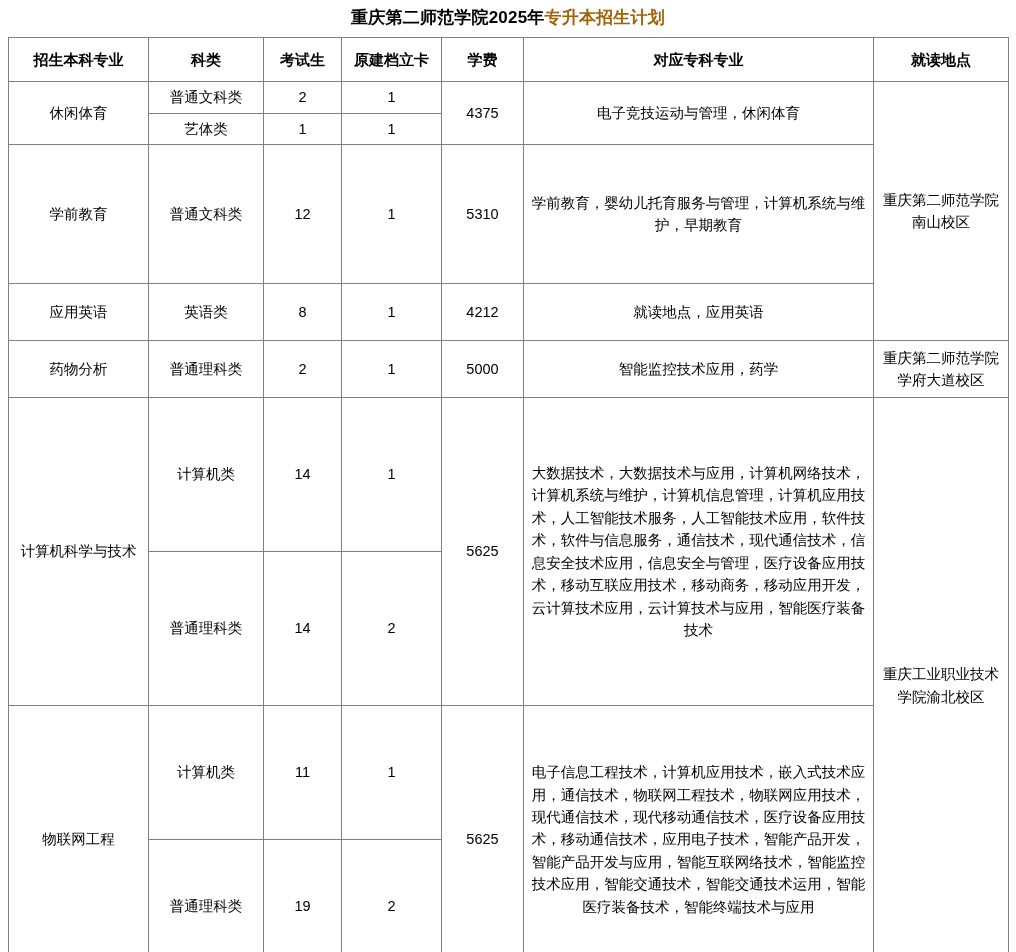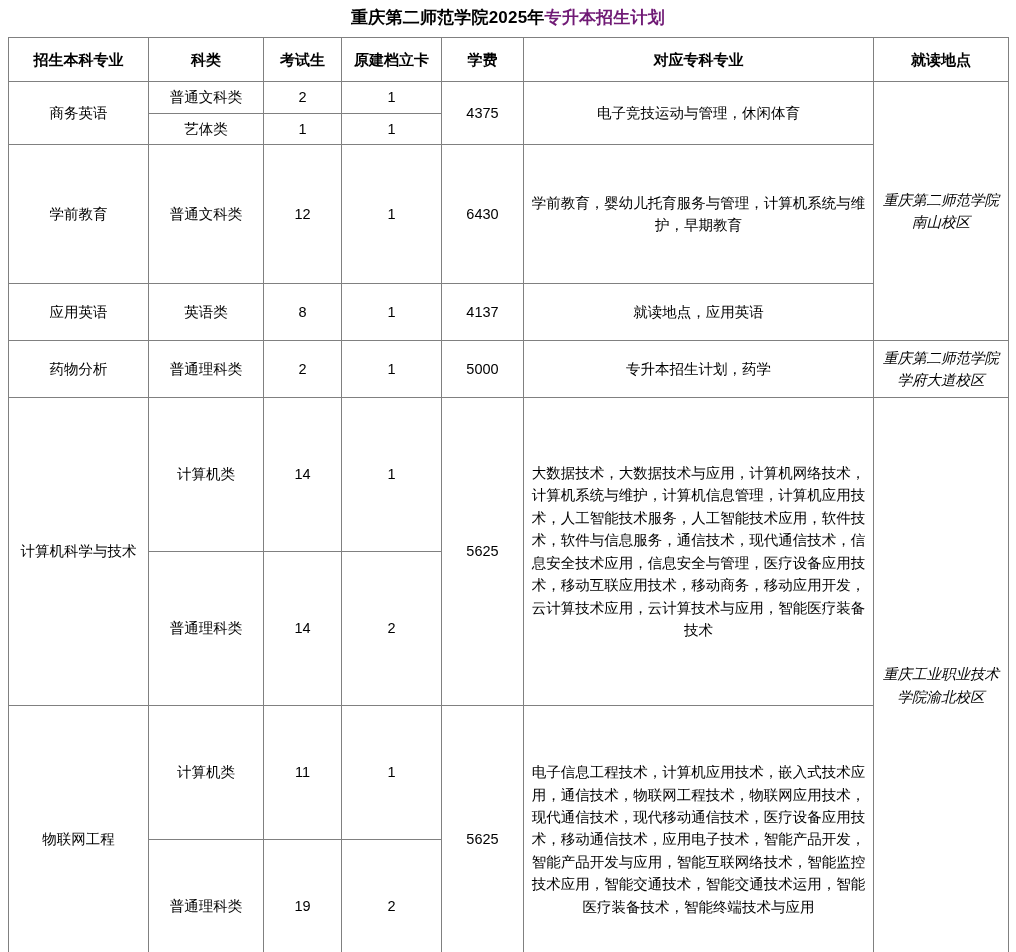--- a/index.html
+++ b/index.html
@@ -17,21 +17,21 @@
     box-sizing: border-box;
   }
   .doc-title {
     text-align: center;
     font-size: 17px;
     font-weight: bold;
     padding: 6px 0 8px 0;
     letter-spacing: 0.2px;
   }
   .doc-title .hl {
-    color: #701a75;
+    color: #a16207;
   }
   table.plan {
     border-collapse: collapse;
     width: 1000px;
     margin: 0 8px;
     table-layout: fixed;
   }
   table.plan th, table.plan td {
     border: 1px solid #808080;
     text-align: center;
@@ -55,21 +55,20 @@
   col.c-place   { width: 135px; }
   td.corr {
     text-align: center;
     padding: 6px 10px;
     line-height: 1.65;
     font-family: Liberation Serif, serif;
   }
   td.place {
     line-height: 1.7;
     padding: 4px 8px;
-    font-style: italic;
   }
   td.major {
     line-height: 1.7;
   }
 </style>
 </head>
 <body>
 
 <div class="page">
 
@@ -94,59 +93,59 @@
         <th>考试生</th>
         <th>原建档立卡</th>
         <th>学费</th>
         <th>对应专科专业</th>
         <th>就读地点</th>
       </tr>
     </thead>
     <tbody>
 
       <tr>
-        <td class="major" rowspan="2">商务英语</td>
+        <td class="major" rowspan="2">休闲体育</td>
         <td>普通文科类</td>
         <td>2</td>
         <td>1</td>
         <td rowspan="2">4375</td>
         <td class="corr" rowspan="2">电子竞技运动与管理，休闲体育</td>
         <td class="place" rowspan="4">重庆第二师范学院南山校区</td>
       </tr>
       <tr>
         <td>艺体类</td>
         <td>1</td>
         <td>1</td>
       </tr>
 
       <tr>
         <td class="major" style="height:130px">学前教育</td>
         <td>普通文科类</td>
         <td>12</td>
         <td>1</td>
-        <td>6430</td>
+        <td>5310</td>
         <td class="corr">学前教育，婴幼儿托育服务与管理，计算机系统与维护，早期教育</td>
       </tr>
 
       <tr>
         <td class="major" style="height:48px">应用英语</td>
         <td>英语类</td>
         <td>8</td>
         <td>1</td>
-        <td>4137</td>
+        <td>4212</td>
         <td class="corr">就读地点，应用英语</td>
       </tr>
 
       <tr>
         <td class="major" style="height:48px">药物分析</td>
         <td>普通理科类</td>
         <td>2</td>
         <td>1</td>
         <td>5000</td>
-        <td class="corr">专升本招生计划，药学</td>
+        <td class="corr">智能监控技术应用，药学</td>
         <td class="place">重庆第二师范学院学府大道校区</td>
       </tr>
 
       <tr>
         <td class="major" rowspan="2">计算机科学与技术</td>
         <td style="height:145px">计算机类</td>
         <td>14</td>
         <td>1</td>
         <td rowspan="2">5625</td>
         <td class="corr" rowspan="2">大数据技术，大数据技术与应用，计算机网络技术，计算机系统与维护，计算机信息管理，计算机应用技术，人工智能技术服务，人工智能技术应用，软件技术，软件与信息服务，通信技术，现代通信技术，信息安全技术应用，信息安全与管理，医疗设备应用技术，移动互联应用技术，移动商务，移动应用开发，云计算技术应用，云计算技术与应用，智能医疗装备技术</td>

